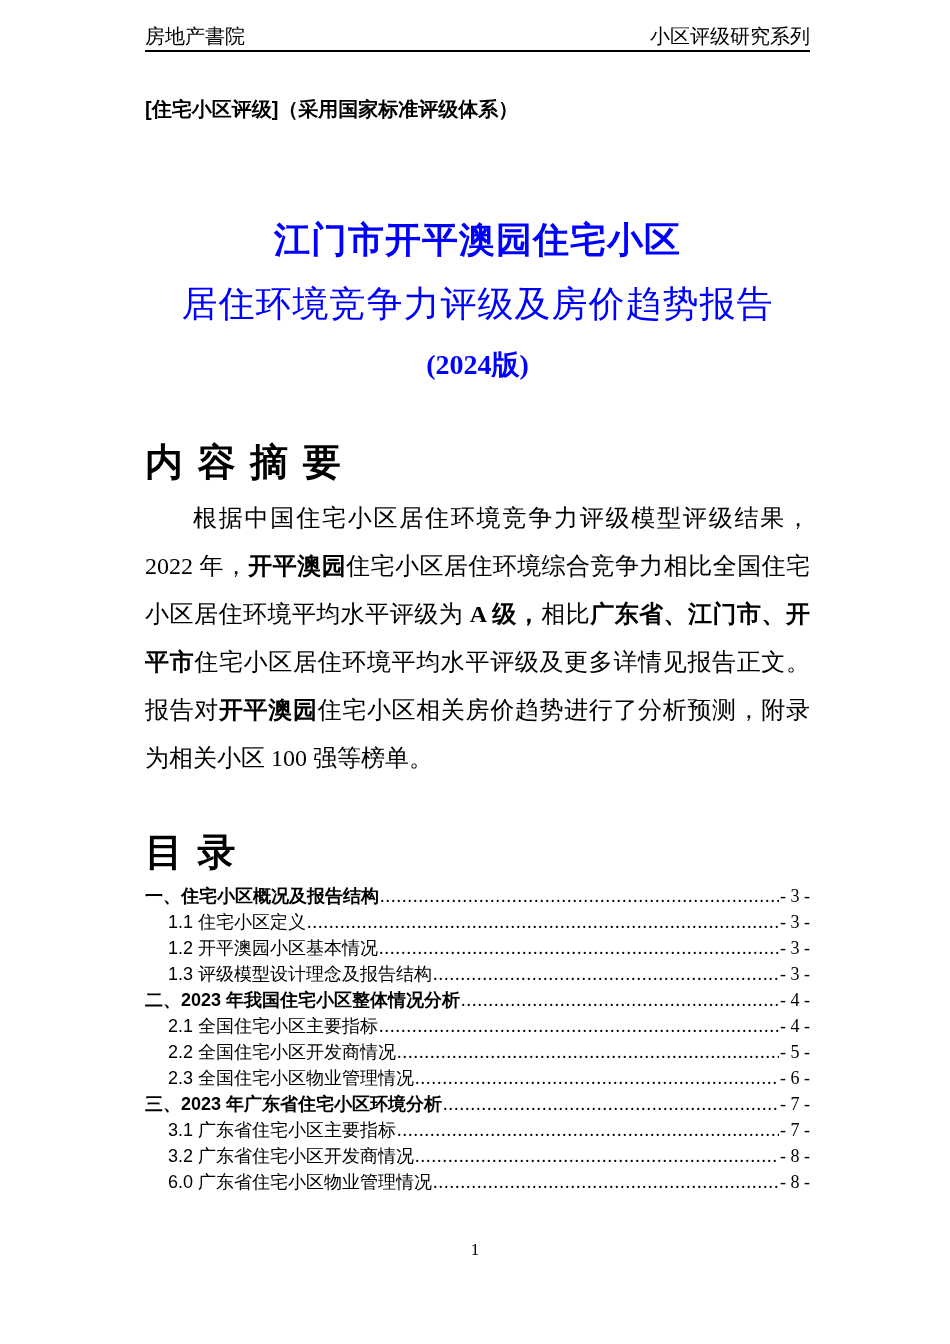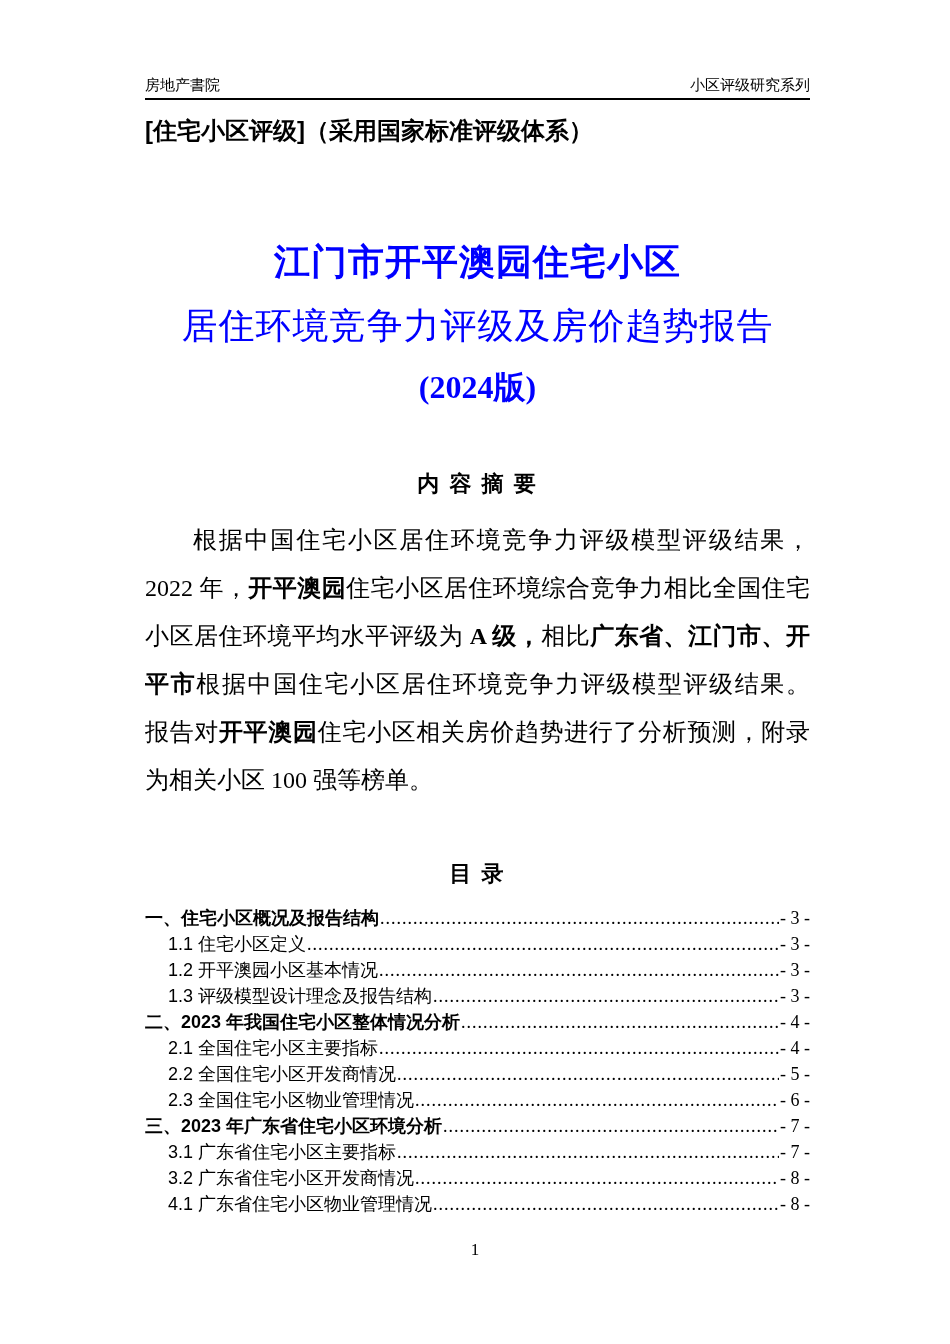--- a/index.html
+++ b/index.html
@@ -16,36 +16,36 @@
   }
   .content {
     width: 665px;
     margin-left: 145px;
   }
   
   .hdr {
     display: flex;
     justify-content: space-between;
     align-items: flex-end;
-    padding-top: 76px;
+    padding-top: 28px;
     padding-bottom: 5px;
     font-family: "Liberation Sans", "DejaVu Sans", sans-serif;
-    font-size: 15px;
+    font-size: 20px;
     line-height: 17px;
   }
   .hdr-rule {
     height: 0;
     border-bottom: 2px solid #000000;
   }
   
   .bracket-line {
-    margin-top: 18px;
-    font-family: "Liberation Sans", "DejaVu Sans", sans-serif;
-    font-weight: bold;
-    font-size: 24px;
+    margin-top: 44px;
+    font-family: "Liberation Sans", "DejaVu Sans", sans-serif;
+    font-weight: bold;
+    font-size: 20px;
     line-height: 26px;
   }
   
   .title-block { text-align: center; }
   .title-l1 {
     margin-top: 96px;
     font-size: 36px;
     line-height: 44px;
     font-weight: bold;
     letter-spacing: 1px;
@@ -53,30 +53,29 @@
   }
   .title-l2 {
     margin-top: 20px;
     font-size: 36px;
     line-height: 44px;
     font-weight: normal;
     letter-spacing: 1px;
   }
   .title-l3 {
     margin-top: 22px;
-    font-size: 32px;
+    font-size: 28px;
     line-height: 34px;
     font-weight: bold;
   }
   
   .section-heading {
-    text-align: center;
-    font-family: "Liberation Sans", "DejaVu Sans", sans-serif;
-    font-weight: bold;
-    font-size: 22px;
+    font-family: "Liberation Sans", "DejaVu Sans", sans-serif;
+    font-weight: bold;
+    font-size: 38px;
     line-height: 36px;
     letter-spacing: 2px;
   }
   .abstract-heading { margin-top: 62px; }
   .abstract-body {
     margin-top: 14px;
     font-size: 24px;
   }
   .abstract-line {
     line-height: 48px;
@@ -150,21 +149,21 @@
       <div class="title-l2">居住环境竞争力评级及房价趋势报告</div>
       <div class="title-l3">(2024版)</div>
     </div>
 
     <div class="section-heading abstract-heading">内 容 摘 要</div>
 
     <div class="abstract-body">
         <div class="abstract-line indent justify"><span>根据中国住宅小区居住环境竞争力评级模型评级结果，</span></div>
         <div class="abstract-line justify"><span>2022 年，</span><span class="b">开平澳园</span><span>住宅小区居住环境综合竞争力相比全国住宅</span></div>
         <div class="abstract-line justify"><span>小区居住环境平均水平评级为 </span><span class="b">A 级，</span><span>相比</span><span class="b">广东省、江门市、开</span></div>
-        <div class="abstract-line justify"><span class="b">平市</span><span>根据中国住宅小区居住环境竞争力评级模型评级结果。</span></div>
+        <div class="abstract-line justify"><span class="b">平市</span><span>住宅小区居住环境平均水平评级及更多详情见报告正文。</span></div>
         <div class="abstract-line justify"><span>报告对</span><span class="b">开平澳园</span><span>住宅小区相关房价趋势进行了分析预测，附录</span></div>
         <div class="abstract-line"><span>为相关小区 100 强等榜单。</span></div>
       </div>
 
     <div class="section-heading toc-heading">目 录</div>
 
     <div class="toc-list">
         <div class="toc-row lv1">
     <span class="toc-label">一、住宅小区概况及报告结构</span>
     <span class="toc-dots">....................................................................................................................................................................................................................................................................</span>
@@ -214,21 +213,21 @@
     <span class="toc-label">3.1 广东省住宅小区主要指标</span>
     <span class="toc-dots">....................................................................................................................................................................................................................................................................</span>
     <span class="toc-page">- 7 -</span>
   </div>
         <div class="toc-row lv2">
     <span class="toc-label">3.2 广东省住宅小区开发商情况</span>
     <span class="toc-dots">....................................................................................................................................................................................................................................................................</span>
     <span class="toc-page">- 8 -</span>
   </div>
         <div class="toc-row lv2">
-    <span class="toc-label">4.1 广东省住宅小区物业管理情况</span>
+    <span class="toc-label">6.0 广东省住宅小区物业管理情况</span>
     <span class="toc-dots">....................................................................................................................................................................................................................................................................</span>
     <span class="toc-page">- 8 -</span>
   </div>
       </div>
 
   </div>
 
   <div class="footer">1</div>
 </div>
 

